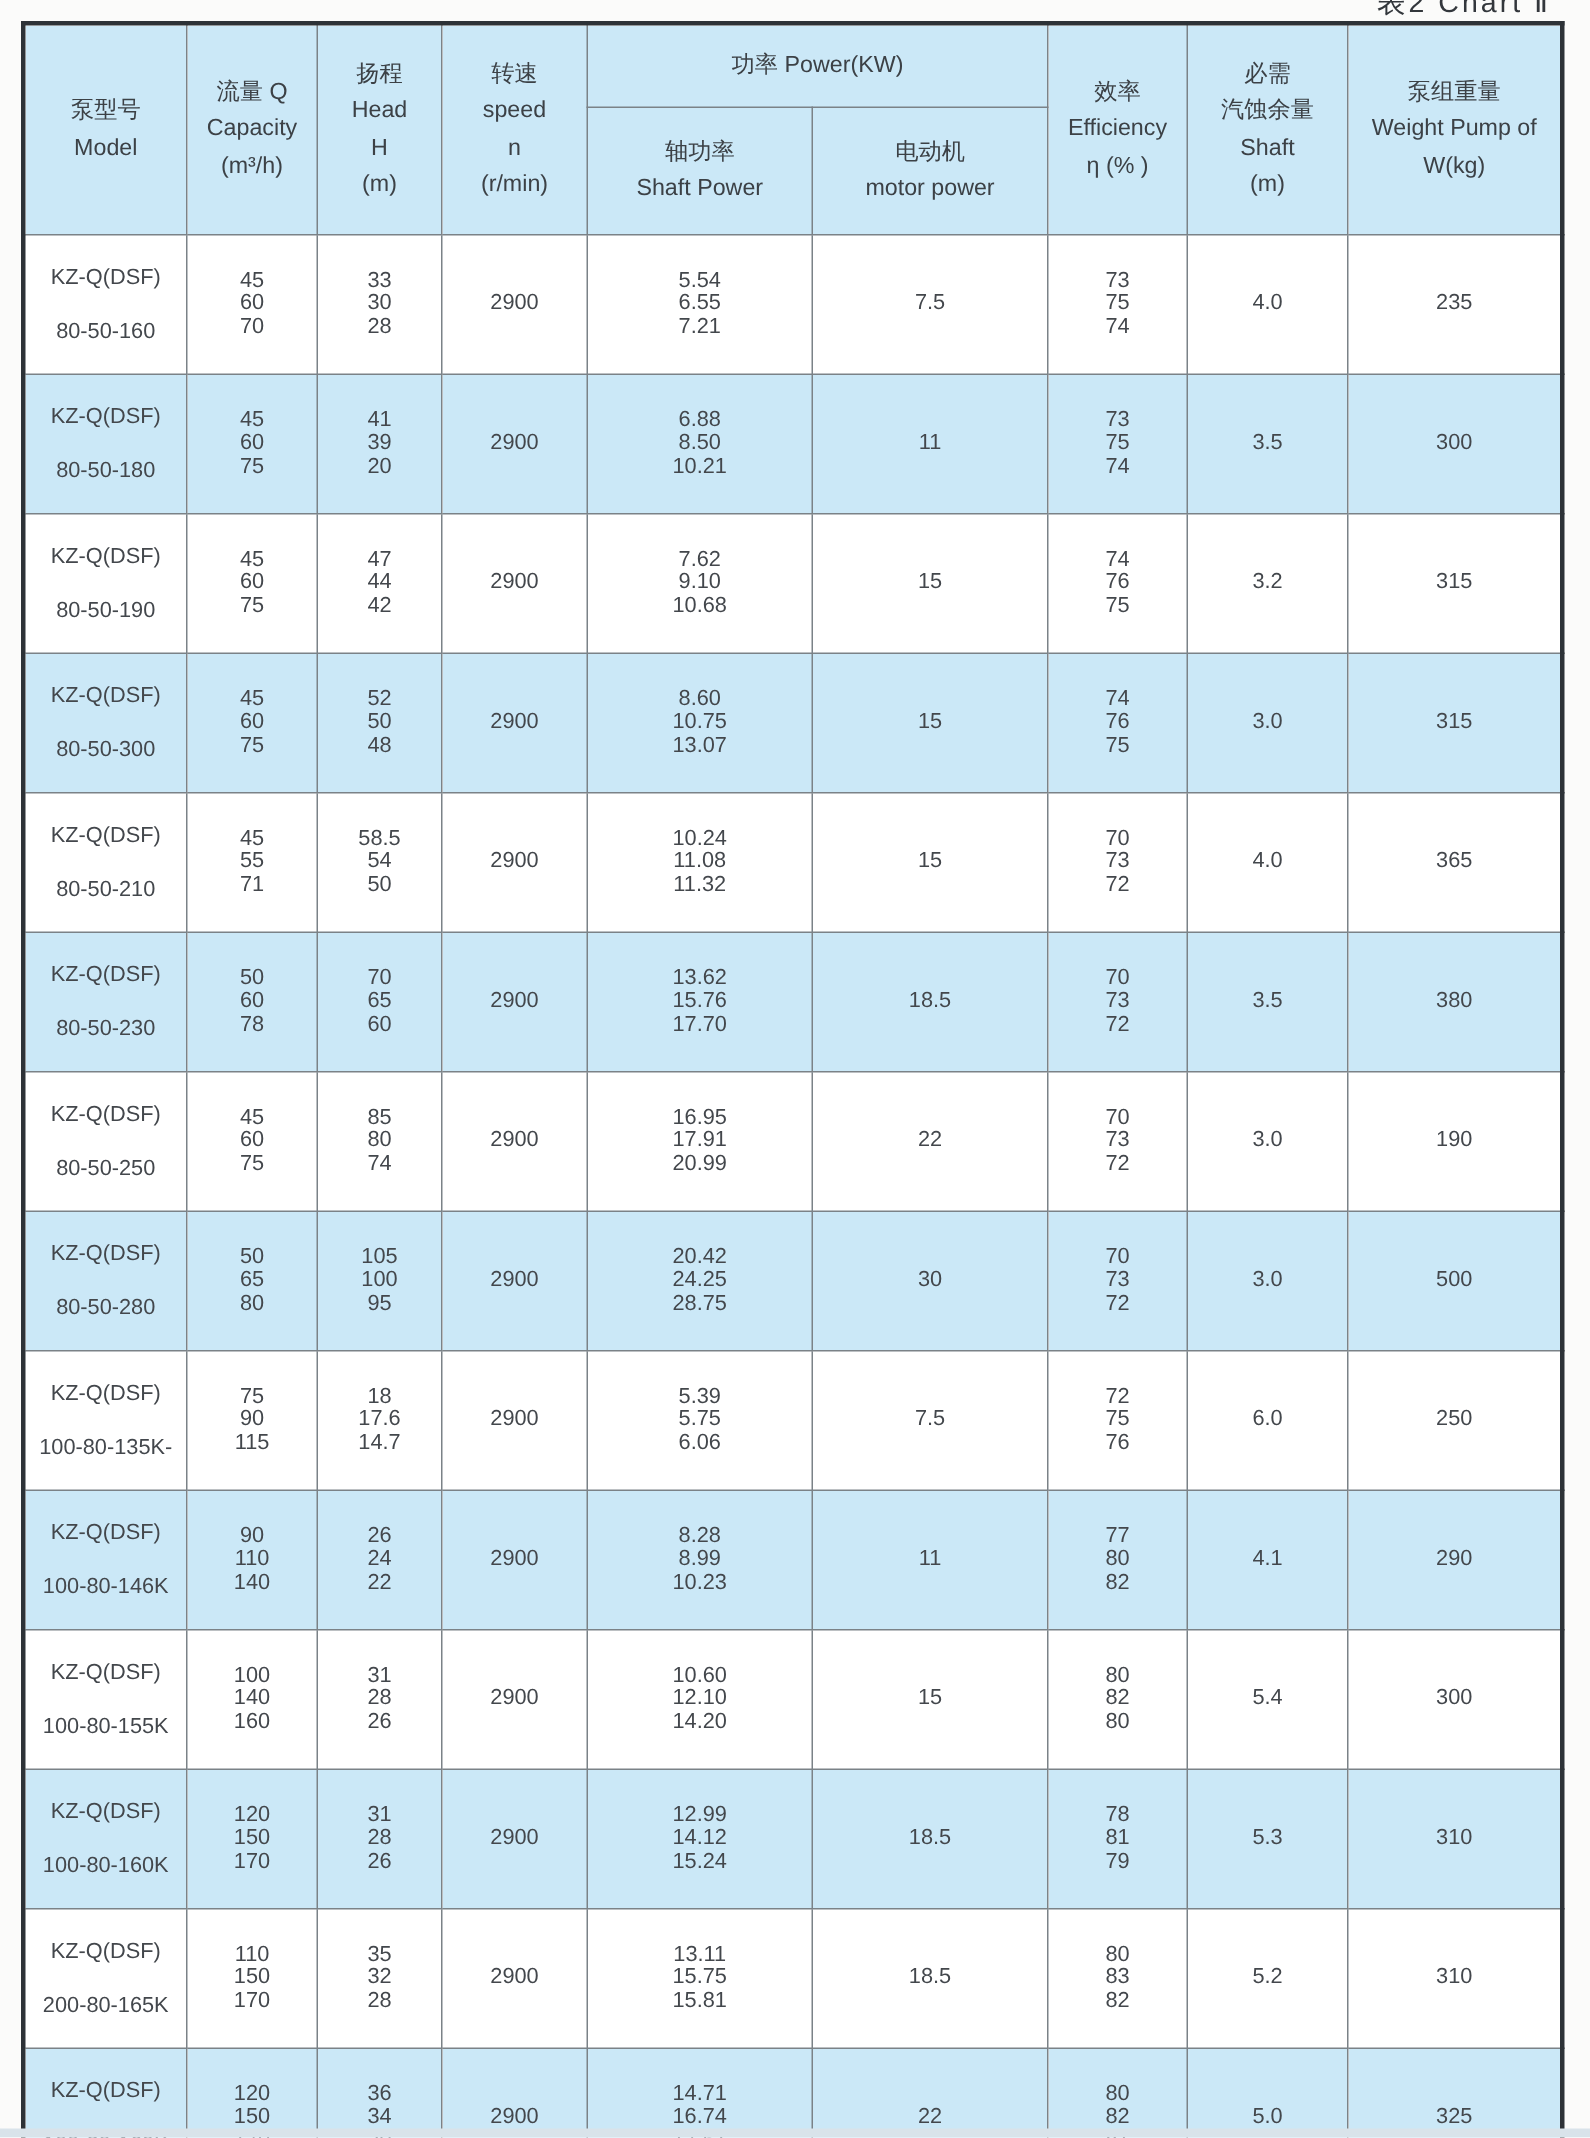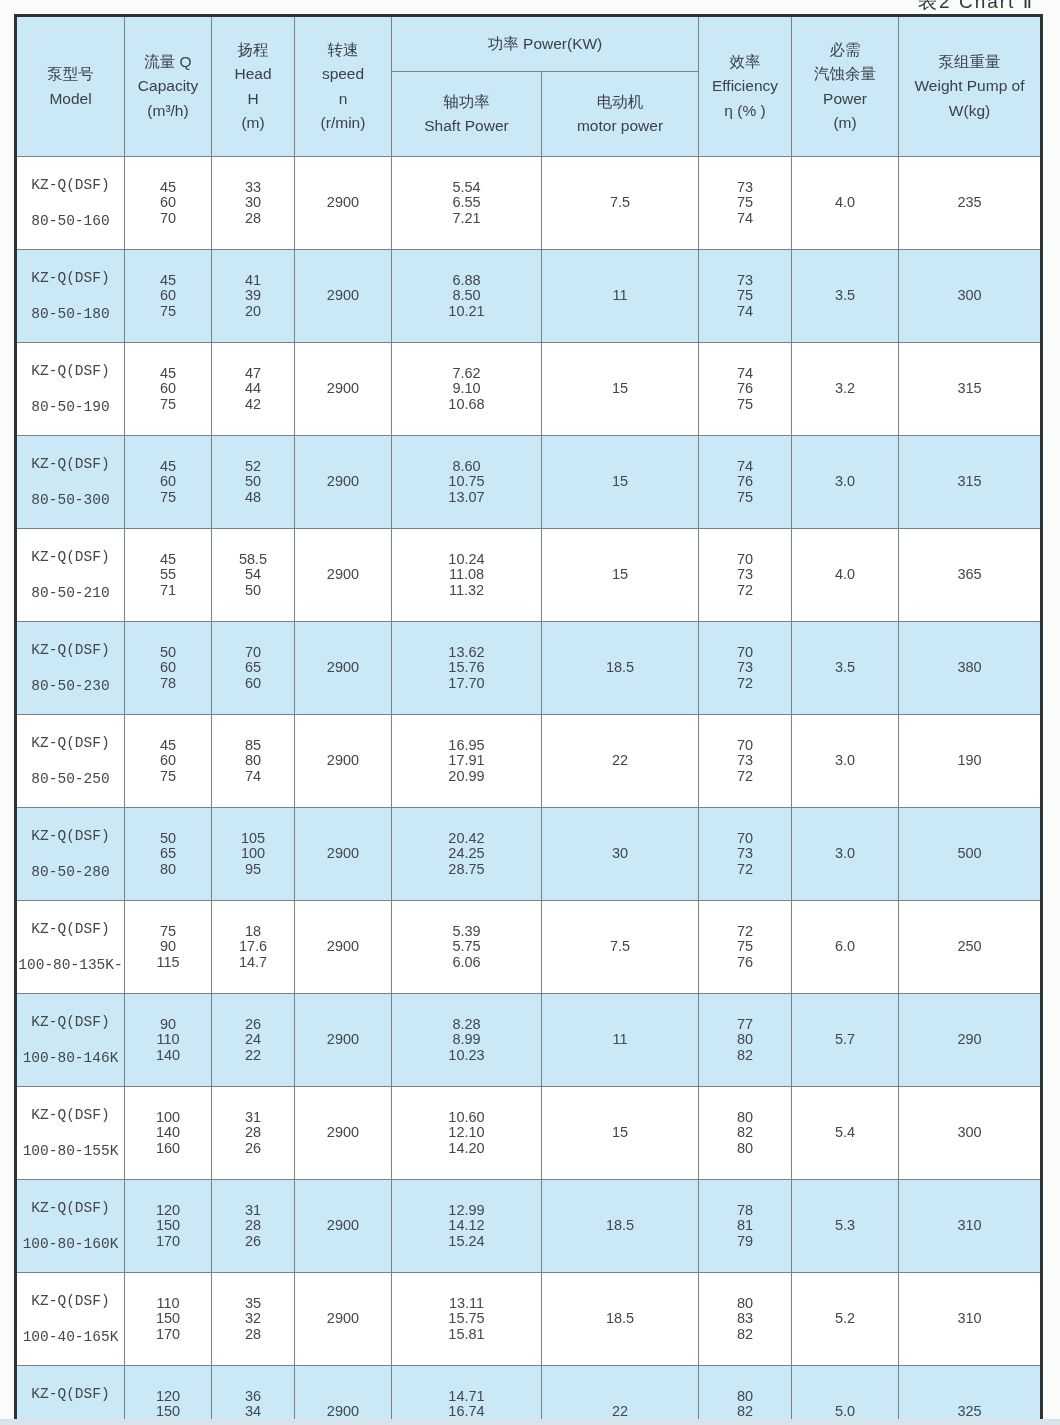--- a/index.html
+++ b/index.html
@@ -42,21 +42,21 @@
   }
   thead tr.h-top { height:56px; }
   thead tr.h-sub th { height:85px; }
   tbody tr { height:50.2px; background:#ffffff; }
   tbody tr.alt { background:#cbe8f7; }
   td {
     font-size:14.5px;
     line-height:15.6px;
     padding:1px 0;
   }
-  td.c-model { line-height:18px; font-size:14.5px;font-family:Liberation Mono, monospace; }
+  td.c-model { line-height:18px; font-size:14.5px; }
   td.c-model span { display:block; }
   .bottom-strip {
     position:absolute;
     left:0; bottom:0;
     width:100%; height:6px;
     background:#d9e3ea;
   }
 </style>
 </head>
 <body>
@@ -89,21 +89,21 @@
       <th rowspan="2">转速
 speed
 n
 (r/min)</th>
       <th colspan="2">功率 Power(KW)</th>
       <th rowspan="2">效率
 Efficiency
 η (% )</th>
       <th rowspan="2">必需
 汽蚀余量
-Power
+Shaft
 (m)</th>
       <th rowspan="2">泵组重量
 Weight Pump of
 W(kg)</th>
     </tr>
     <tr class="h-sub">
       <th>轴功率
 Shaft Power</th>
       <th>电动机
 motor power</th>
@@ -321,21 +321,21 @@
 24
 22</td>
         <td>2900</td>
         <td>8.28
 8.99
 10.23</td>
         <td>11</td>
         <td>77
 80
 82</td>
-        <td>5.7</td>
+        <td>4.1</td>
         <td>290</td>
       </tr>
       <tr>
         <td class="c-model">
           <span class="model-line1">KZ-Q(DSF)</span>
           <span class="model-line2">100-80-155K</span>
         </td>
         <td>100
 140
 160</td>
@@ -371,21 +371,21 @@
         <td>18.5</td>
         <td>78
 81
 79</td>
         <td>5.3</td>
         <td>310</td>
       </tr>
       <tr>
         <td class="c-model">
           <span class="model-line1">KZ-Q(DSF)</span>
-          <span class="model-line2">100-40-165K</span>
+          <span class="model-line2">200-80-165K</span>
         </td>
         <td>110
 150
 170</td>
         <td>35
 32
 28</td>
         <td>2900</td>
         <td>13.11
 15.75

